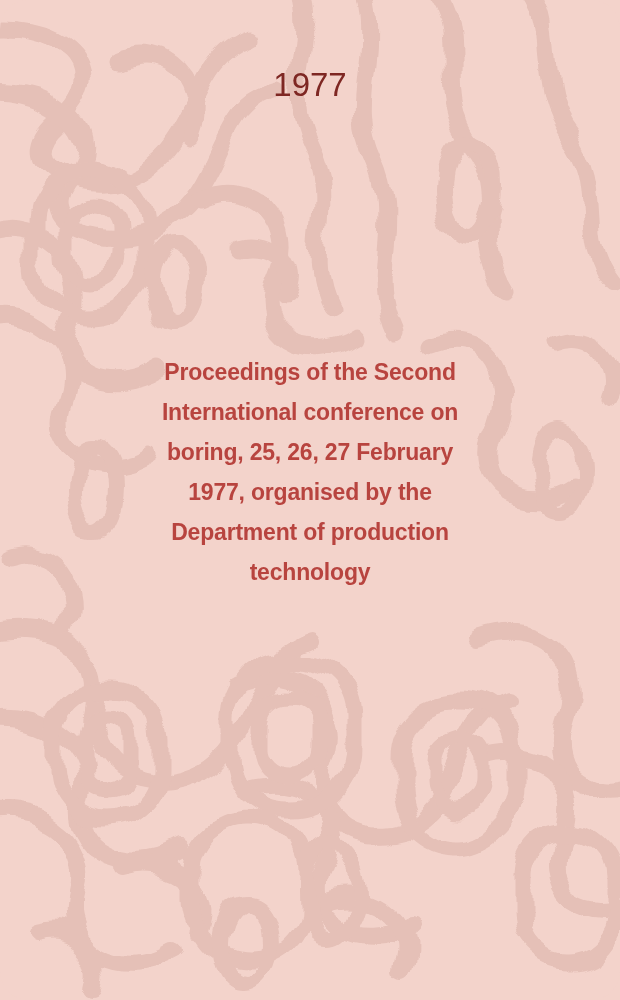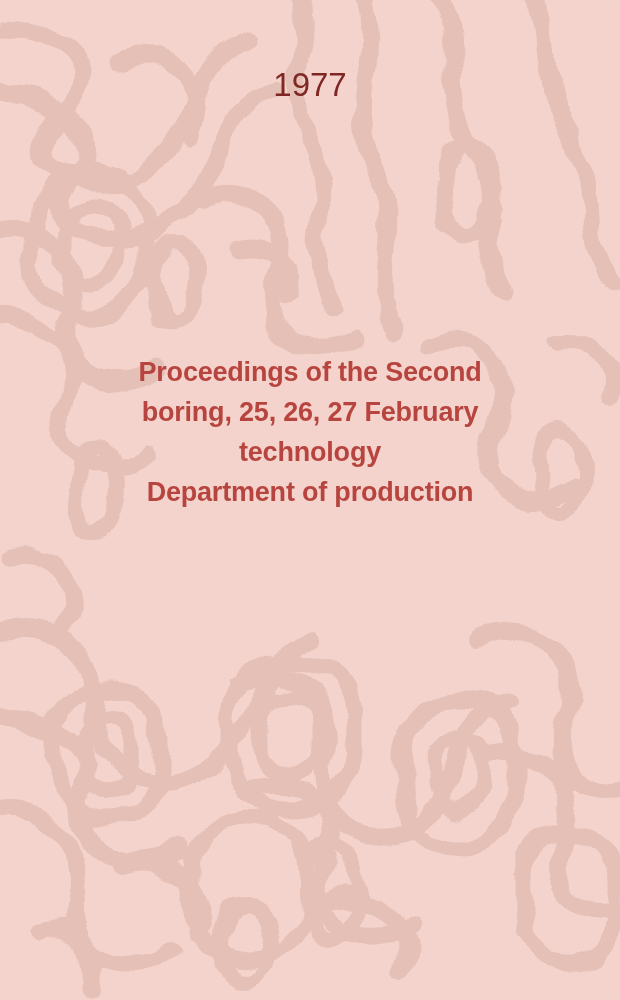--- a/index.html
+++ b/index.html
@@ -43,21 +43,21 @@
   }
 
   
   #title-block {
     position: absolute;
     top: 352px;
     left: 28px;
     width: 564px;
     text-align: center;
     color: #b8443f;
-    font-size: 27px;
+    font-size: 23px;
     font-weight: bold;
     line-height: 40px;
     letter-spacing: -0.2px;
   }
 
   .title-line {
     display: block;
     white-space: pre;
   }
 </style>
@@ -131,18 +131,20 @@
       <ellipse cx="245" cy="945" rx="24" ry="40" stroke-width="16"></ellipse>
       <path d="M560,340 C600,325 625,360 612,400" stroke-width="17" fill="none"></path>
       <path d="M10,560 C55,545 80,585 65,625" stroke-width="17" fill="none"></path>
     </g>
   </svg>
 
   <div id="year-line">1977</div>
 
   <div id="title-block">
     <span class="title-line">Proceedings of the Second</span>
+    <span class="title-line">International conference on</span>
     <span class="title-line">boring, 25, 26, 27 February</span>
+    <span class="title-line">1977, organised by the</span>
+    <span class="title-line">Department of production</span>
     <span class="title-line">technology</span>
-    <span class="title-line">Department of production</span>
   </div>
 
 </div>
 
 </body></html>

